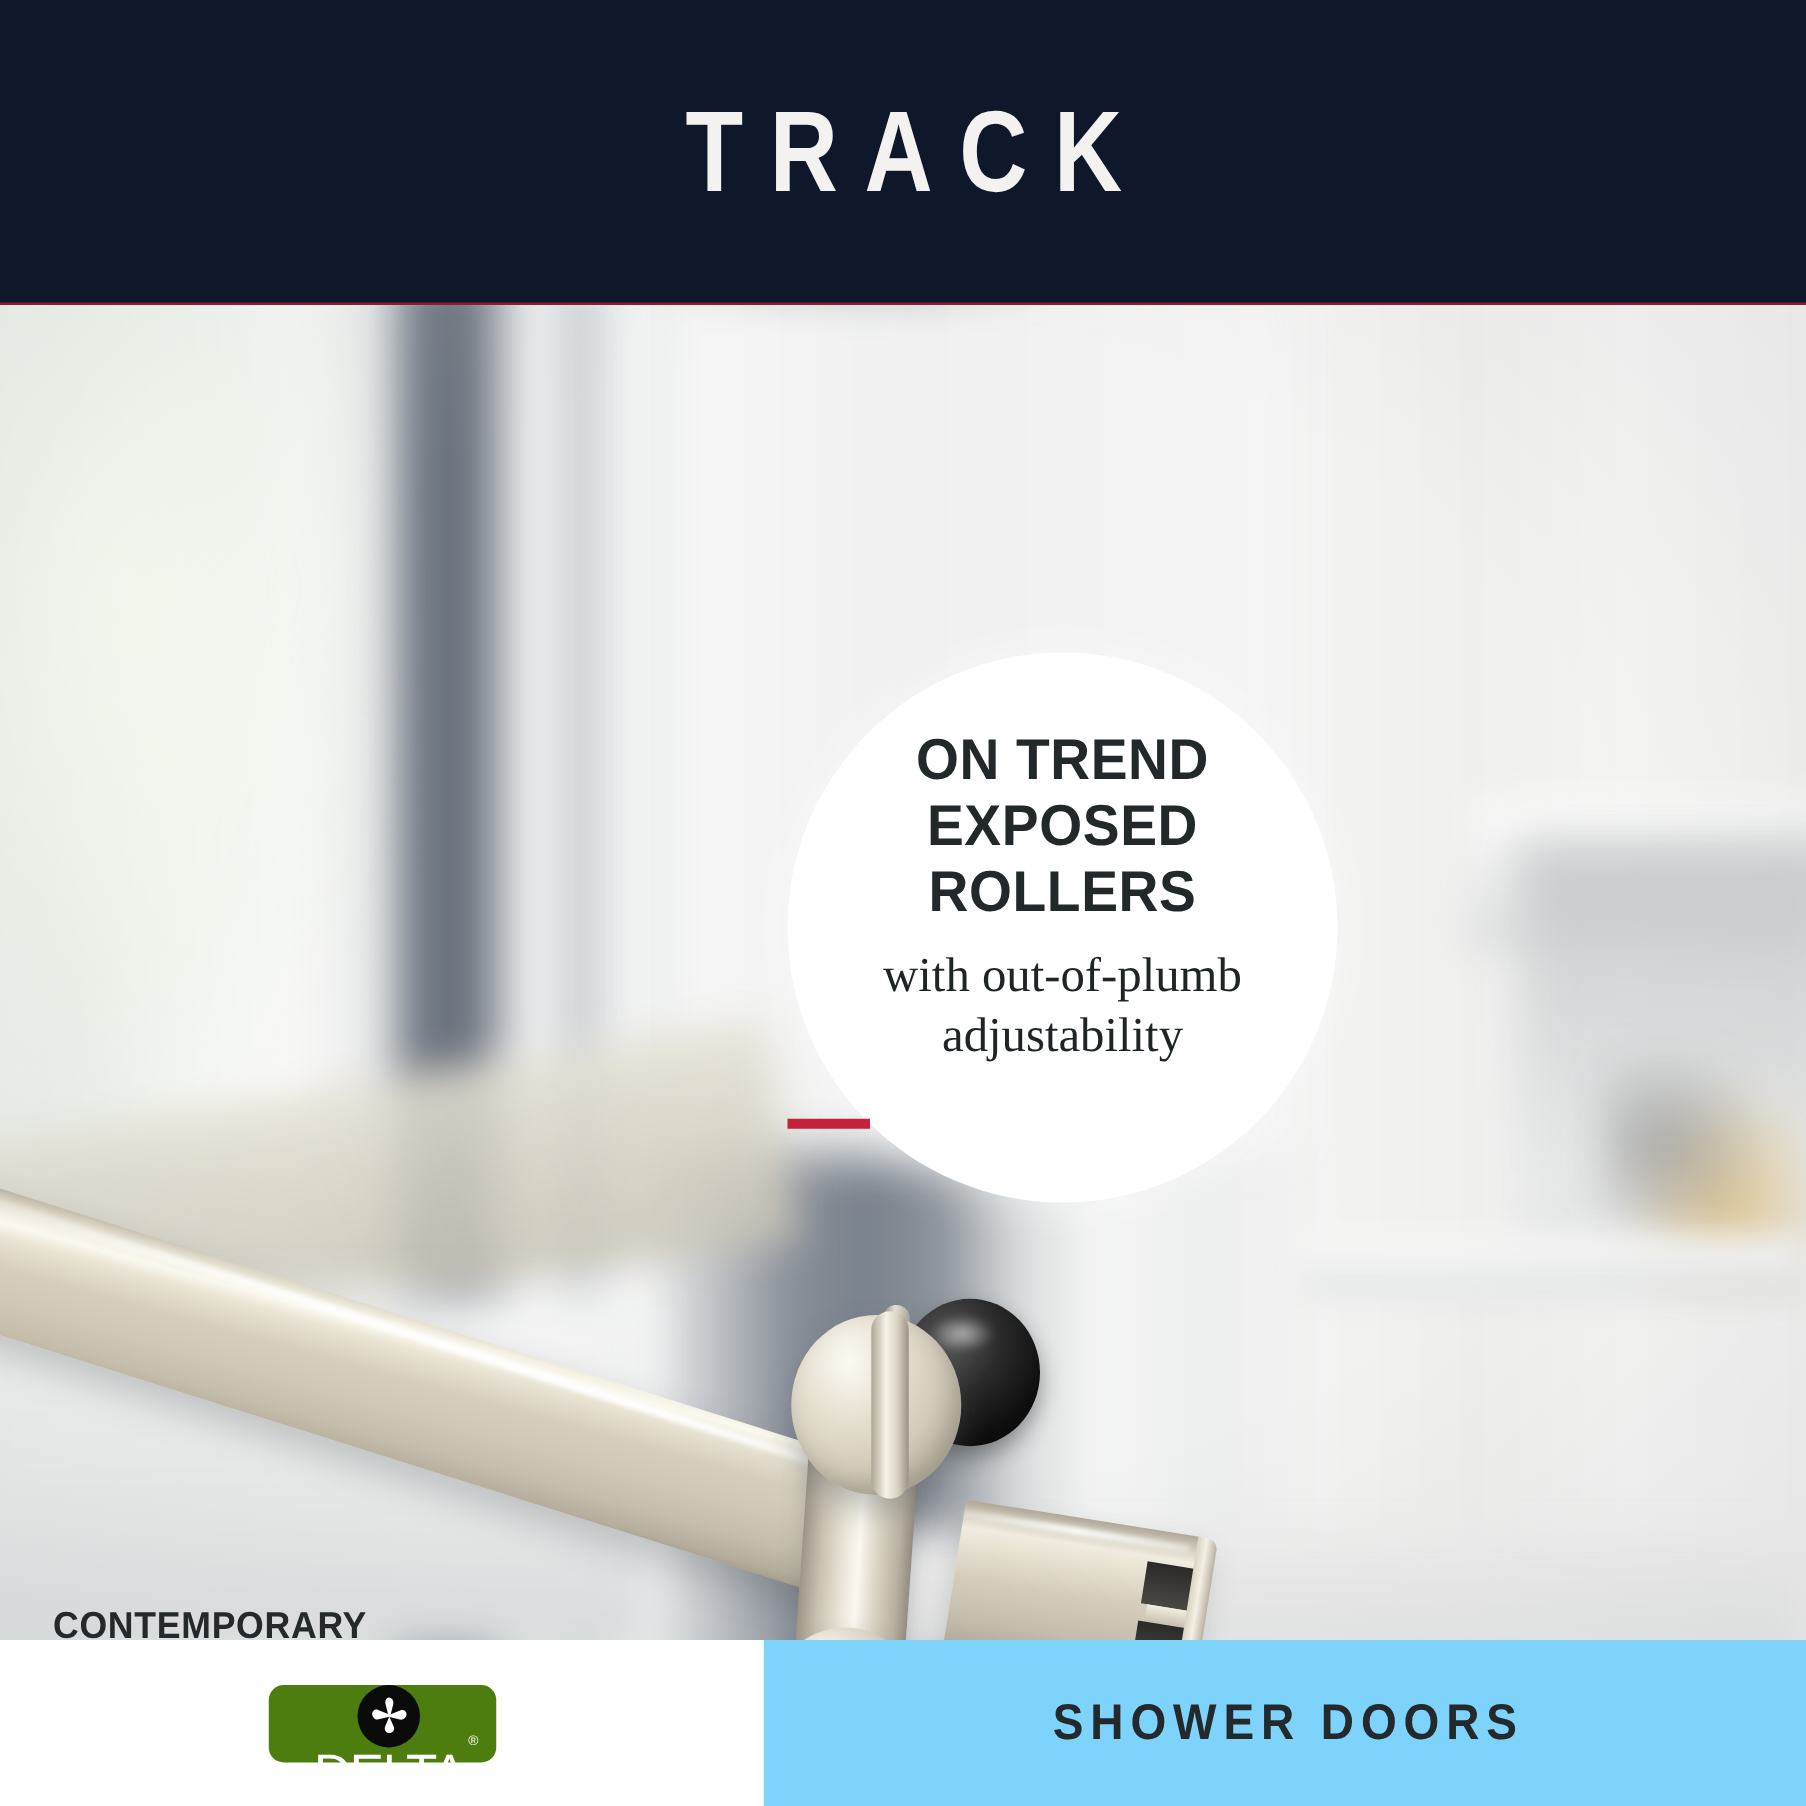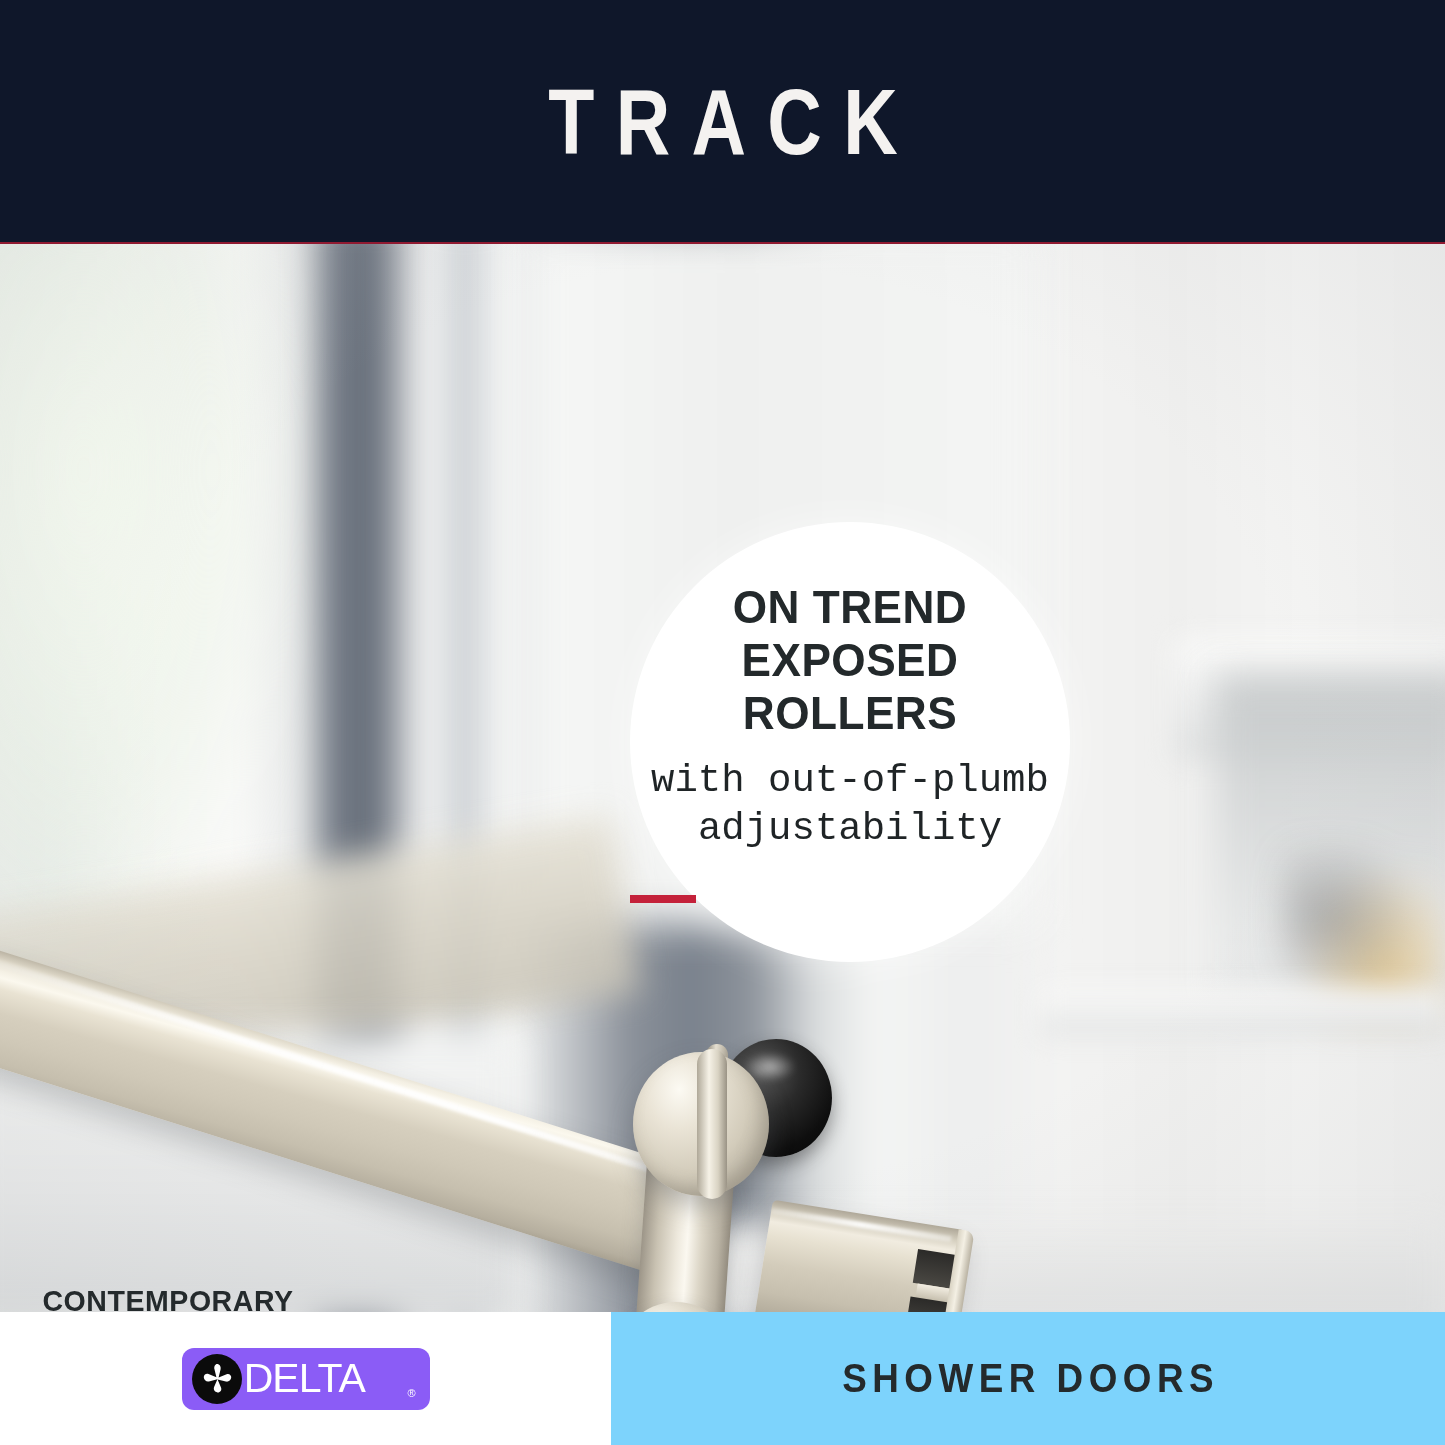--- a/index.html
+++ b/index.html
@@ -242,21 +242,21 @@
     color:#23292B;
     font-family:"Liberation Sans Narrow","Liberation Sans", sans-serif;
     font-weight:bold;
     font-size:46px;
     line-height:1.16;
     letter-spacing:.5px;
     transform:scaleX(0.96);
   }
   .callout-sub {
     color:#1F2426;
-    font-family:Liberation Mono, monospace;
+    font-family:Liberation Serif, serif;
     font-size:39px;
     line-height:1.24;
     margin-top:16px;
   }
   .callout-dash {
     width:66px; height:8px; background:#C4213A; margin-top:42px;
   }
 
   
   .finish-caption {
@@ -301,24 +301,25 @@
     font-family:"Liberation Sans Narrow","Liberation Sans", sans-serif;
     font-weight:bold;
     font-size:40px;
     letter-spacing:6px;
     text-indent:6px;
     transform:scaleX(0.92);
   }
 
   
   .delta-logo {
-    width:248px; height:62px; border-radius:12px;
-    background:#8b5cf6;
+    width:182px; height:62px; border-radius:12px;
+    background:#4d7c0f;
     display:flex; align-items:center; padding-left:10px;
     position:relative;
+    flex-direction:column;
   }
   .delta-mark {
     width:50px; height:50px; border-radius:50%;
     background:#0B0B0B; position:relative; flex:0 0 auto;
   }
   .delta-mark svg { position:absolute; left:7px; top:7px; }
   .delta-word {
     color:#FFFFFF;
     font-family:"Liberation Sans", sans-serif;
     font-size:41px; font-weight:500;

